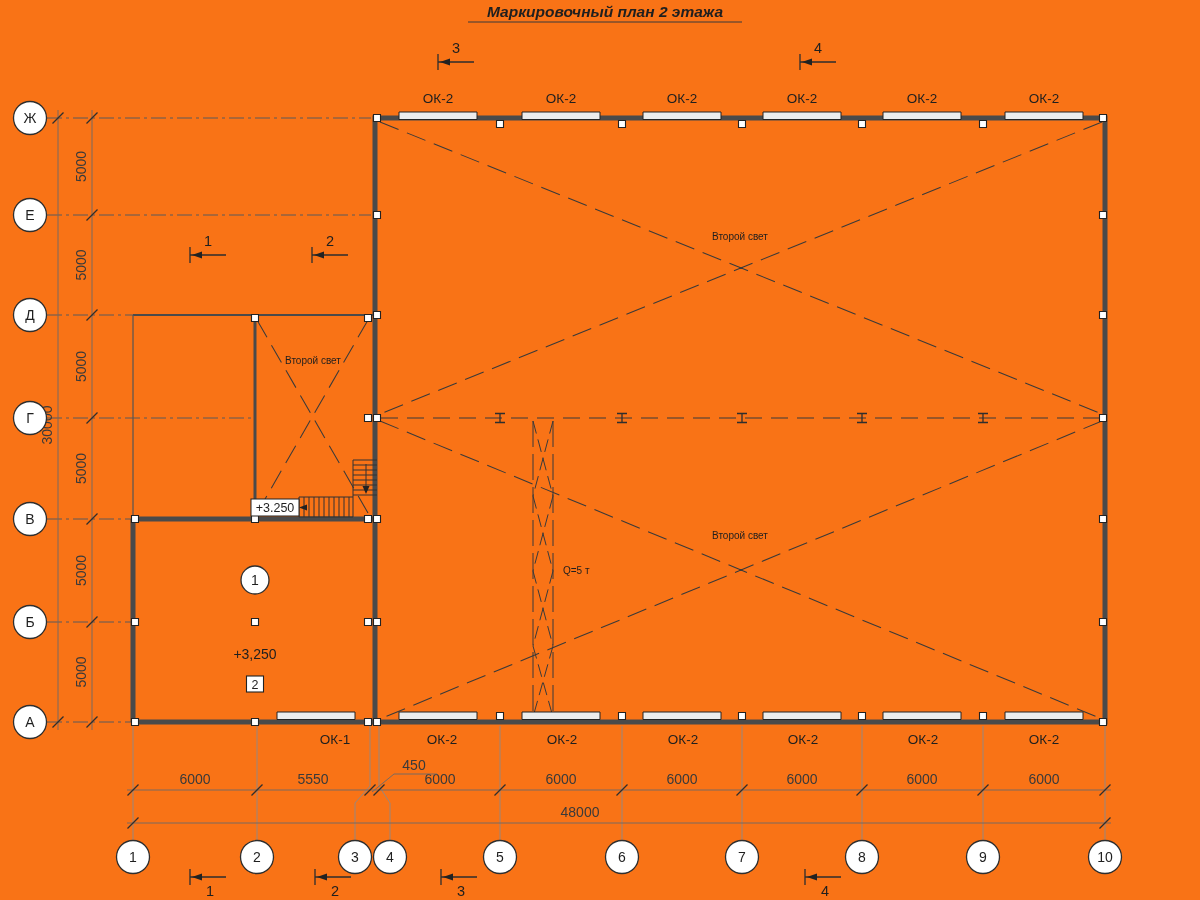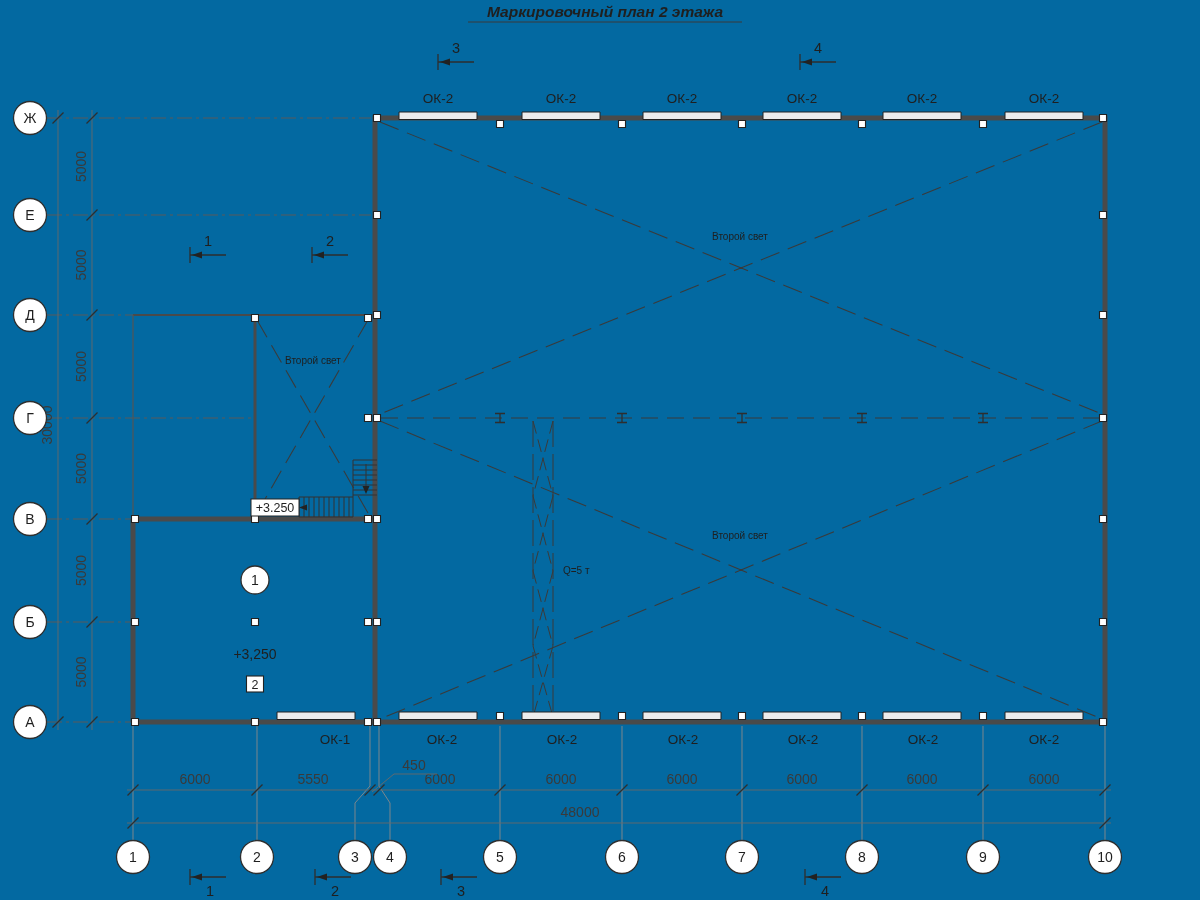--- a/index.html
+++ b/index.html
@@ -1,16 +1,16 @@
 <!DOCTYPE html>
 <html><head>
 <meta charset="utf-8">
 <style>
   html,body{margin:0;padding:0;background:#ffffff;}
-  .sheet{position:relative;width:1200px;height:900px;background:#0369a1;overflow:hidden;}
+  .sheet{position:relative;width:1200px;height:900px;background:#f97316;overflow:hidden;}
   svg{position:absolute;left:0;top:0;}
   text{font-family:"Liberation Sans","DejaVu Sans",sans-serif;fill:#1f1f1f;}
   .title-t{font-size:15.5px;font-weight:bold;font-style:italic;}
   .axis-t{font-size:14px;}
   .dim-t{font-size:14px;fill:#3a3a3a;}
   .ok-t{font-size:13.5px;}
   .sec-t{font-size:14.5px;}
   .small-t{font-size:10px;}
   .lvl-t{font-size:12.5px;}
   .thin{stroke:#3a3a3a;stroke-width:1;fill:none;}

